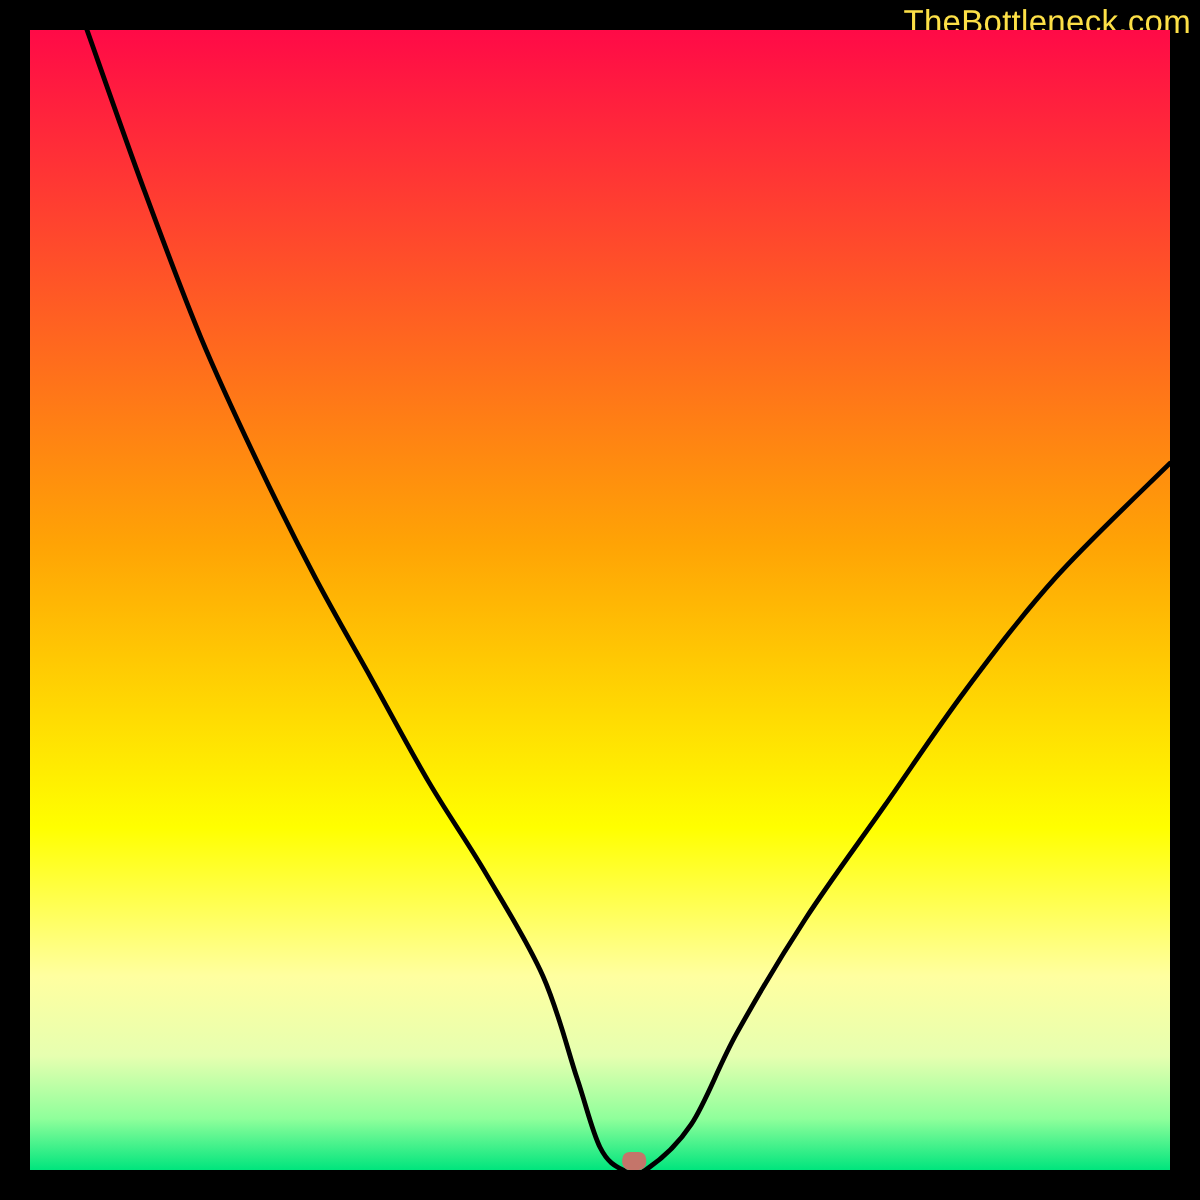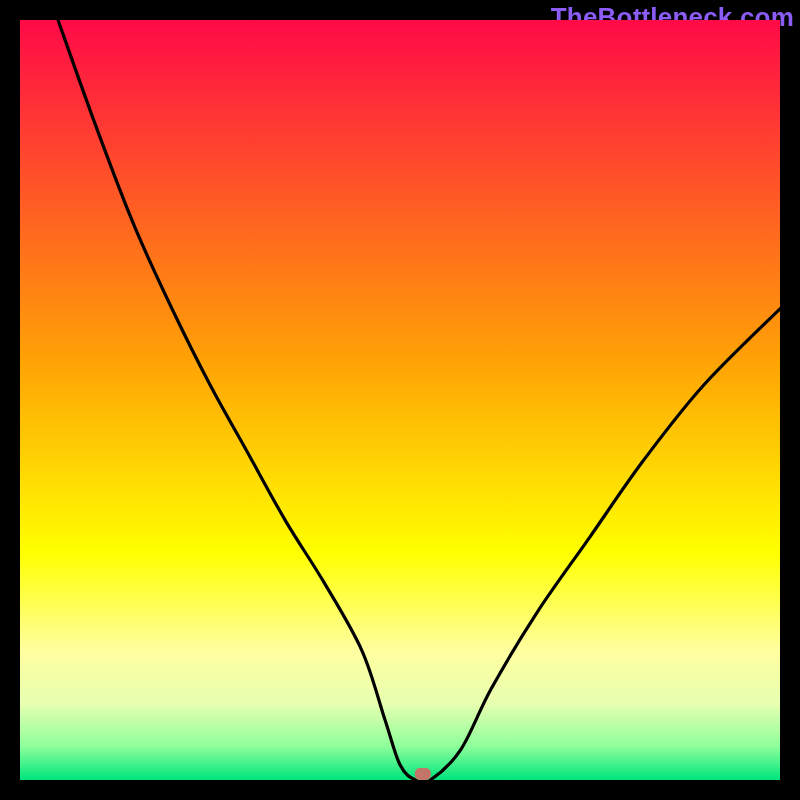--- a/index.html
+++ b/index.html
@@ -21,23 +21,23 @@
     left: 20px;
     top: 20px;
     width: 760px;
     height: 760px;
     box-sizing: border-box;
   }
   .watermark {
     position: absolute;
     top: 2px;
     right: 6px;
-    color: #8b5cf6;
-    font-size: 26px;
-    font-weight: 700;
+    color: #fde047;
+    font-size: 22px;
+    font-weight: 400;
     letter-spacing: 0.2px;
     user-select: none;
   }
   svg { display: block; }
 </style>
 </head>
 <body>
 
 <div class="frame">
   <div class="watermark">TheBottleneck.com</div>

